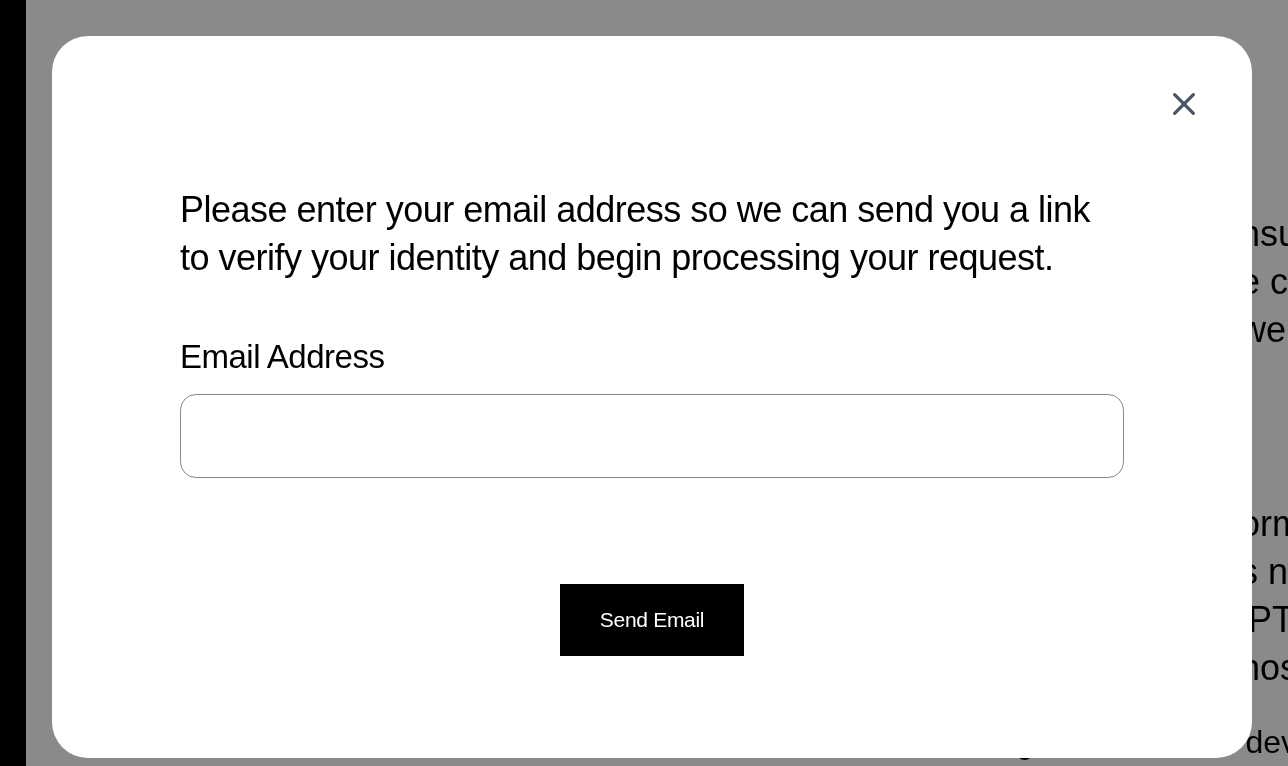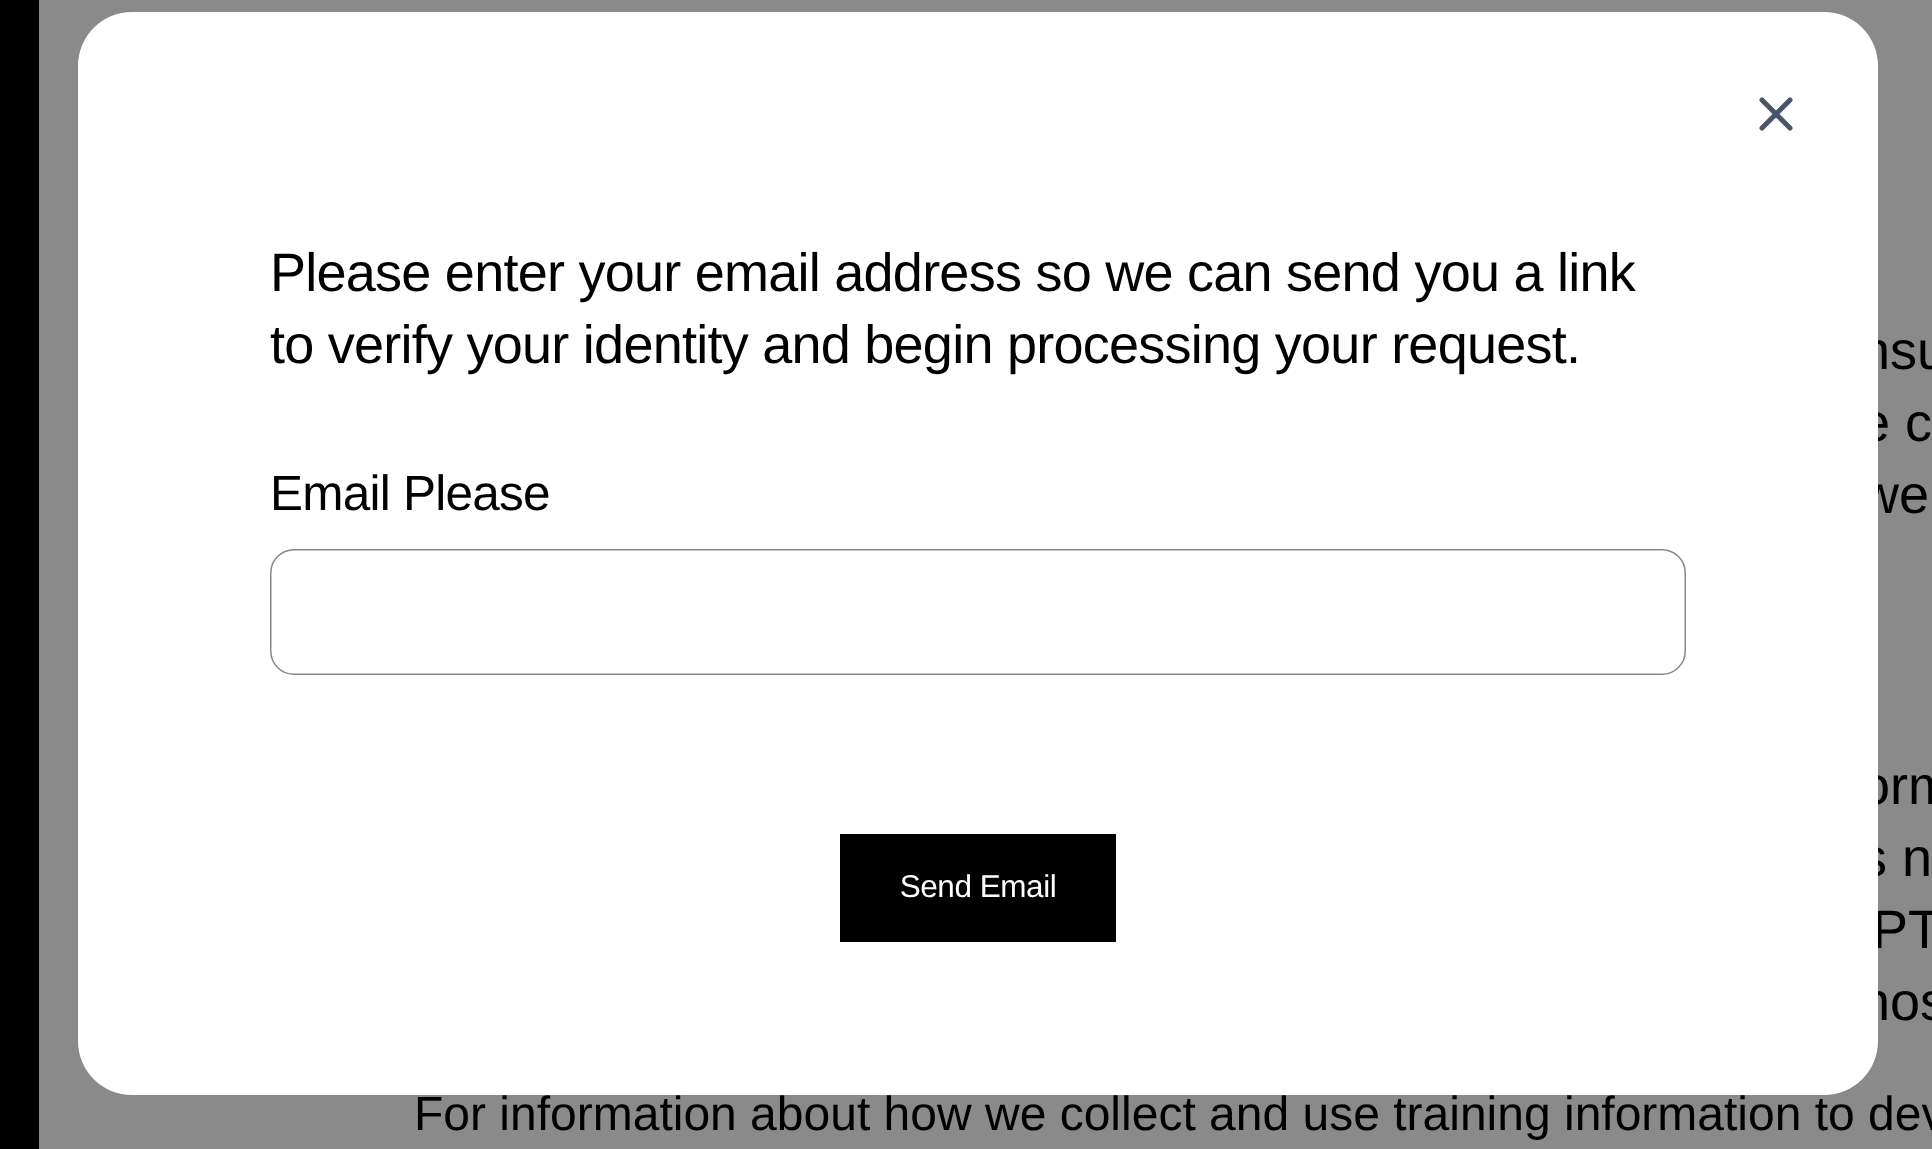--- a/index.html
+++ b/index.html
@@ -54,21 +54,21 @@
       bottom: 5px;
       left: 250px;
       right: 0;
       font-size: 32px;
       color: #000;
       white-space: nowrap;
     }
     
     .modal {
       position: absolute;
-      top: 8px;
+      top: 36px;
       left: 52px;
       width: 1200px;
       height: 722px;
       background: #fff;
       border-radius: 36px;
       padding: 50px;
     }
     
     .close-button {
       position: absolute;
@@ -162,21 +162,21 @@
   <button class="close-button">
     <svg viewBox="0 0 24 24" fill="none" stroke="currentColor" stroke-width="2.5" stroke-linecap="round">
       <line x1="5" y1="5" x2="19" y2="19"></line>
       <line x1="19" y1="5" x2="5" y2="19"></line>
     </svg>
   </button>
 
   <div class="modal-content">
     <p class="prompt-text">Please enter your email address so we can send you a link to verify your identity and begin processing your request.</p>
     
-    <label class="field-label">Email Please</label>
+    <label class="field-label">Email Address</label>
     
     <input type="email" class="email-input" value="" style="">
     
     <div class="button-container">
       <button class="send-button">Send Email</button>
     </div>
   </div>
 </div>
 
 </body></html>

